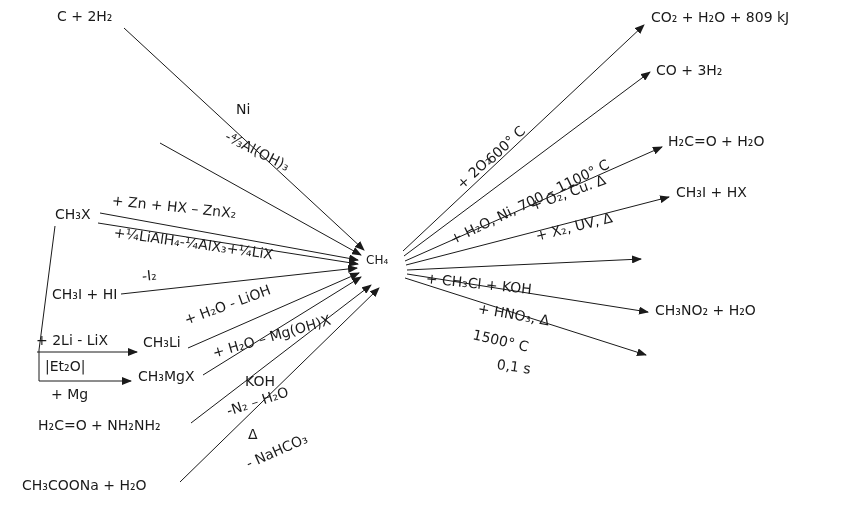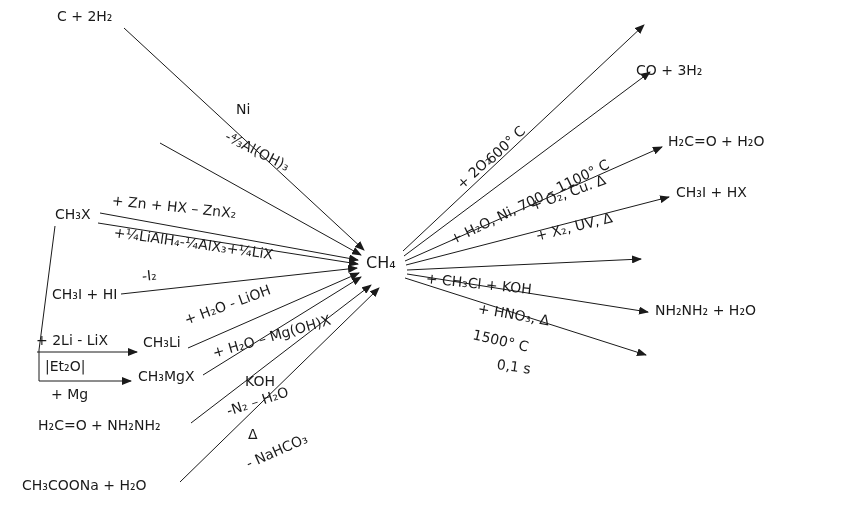--- a/index.html
+++ b/index.html
@@ -12,21 +12,21 @@
     color:#1a1a1a;
     overflow:hidden;
   }
   .lbl {
     position:absolute;
     font-size:14px;
     line-height:1.2;
     white-space:nowrap;
     transform-origin:left center;
   }
-  .center-formula { font-size:16px; }
+  .center-formula { font-size:12px; }
   .wires { position:absolute; left:0; top:0; }
 </style>
 </head>
 <body>
 
 <div class="stage">
 
   <svg class="wires" width="844" height="512" viewBox="0 0 844 512">
     <defs>
       <marker id="ah" markerWidth="10" markerHeight="8" refX="9" refY="4" orient="auto" markerUnits="userSpaceOnUse">
@@ -87,18 +87,19 @@
   <div class="lbl" style="left:459px;top:178px;transform:rotate(-43deg)">+ 2O₂</div>
   <div class="lbl" style="left:488px;top:153px;transform:rotate(-43deg)">600° C</div>
   <div class="lbl" style="left:451px;top:232px;transform:rotate(-26deg)">+ H₂O, Ni, 700 – 1100° C</div>
   <div class="lbl" style="left:531px;top:198px;transform:rotate(-20deg)">+ O₂, Cu. Δ</div>
   <div class="lbl" style="left:536px;top:228px;transform:rotate(-14deg)">+ X₂, UV, Δ</div>
   <div class="lbl" style="left:426px;top:270px;transform:rotate(6deg)">+ CH₃Cl + KOH</div>
   <div class="lbl" style="left:478px;top:300px;transform:rotate(10deg)">+ HNO₃, Δ</div>
   <div class="lbl" style="left:473px;top:326px;transform:rotate(13deg)">1500° C</div>
   <div class="lbl" style="left:497px;top:356px;transform:rotate(8deg)">0,1 s</div>
 
-  <div class="lbl" style="left:636px;top:62px">CO + 3H₂</div>
+  <div class="lbl" style="left:651px;top:9px">CO₂ + H₂O + 809 kJ</div>
+  <div class="lbl" style="left:656px;top:62px">CO + 3H₂</div>
   <div class="lbl" style="left:668px;top:133px">H₂C=O + H₂O</div>
   <div class="lbl" style="left:676px;top:184px">CH₃I + HX</div>
-  <div class="lbl" style="left:655px;top:302px">NH₂NH₂ + H₂O</div>
+  <div class="lbl" style="left:655px;top:302px">CH₃NO₂ + H₂O</div>
 
 </div>
 
 </body></html>

